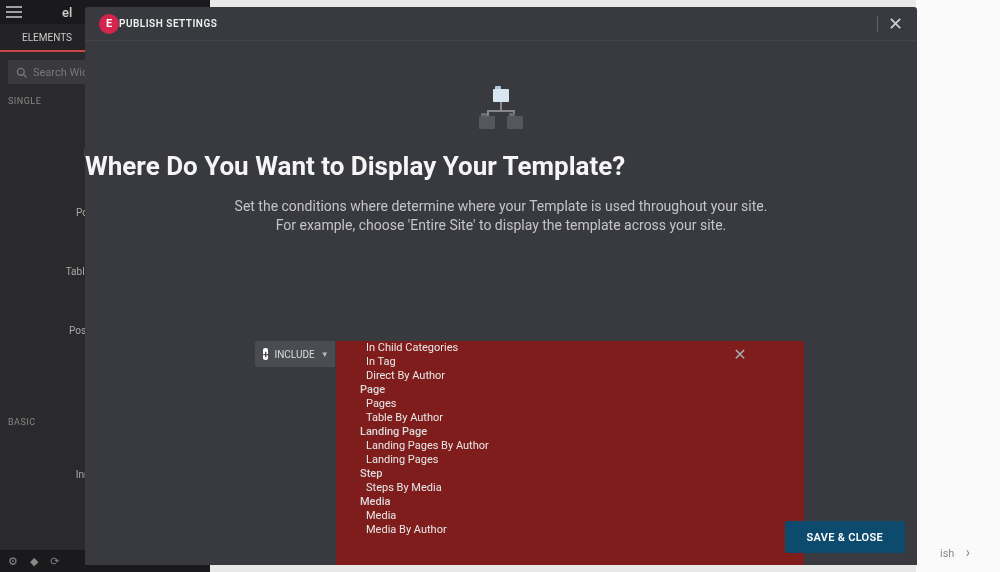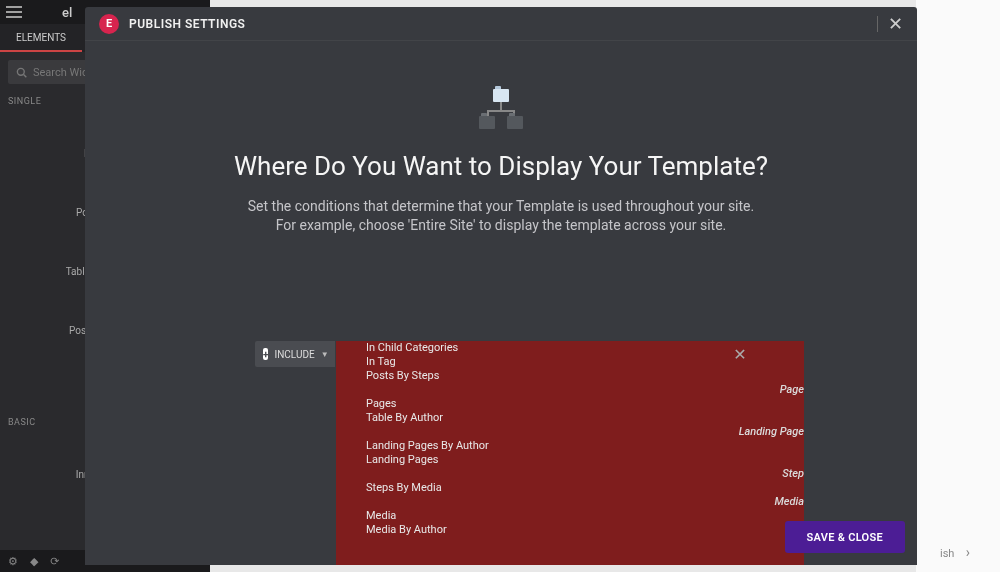--- a/index.html
+++ b/index.html
@@ -5,71 +5,71 @@
 * { margin: 0; padding: 0; box-sizing: border-box; font-family: -apple-system, BlinkMacSystemFont, "Segoe UI", Roboto, sans-serif; }
 body { width: 1000px; height: 572px; overflow: hidden; background: #e8e8e8; position: relative; }
 
 
 .editor-panel { position: absolute; top: 0; left: 0; width: 210px; height: 572px; background: #2a2a2d; color: #a0a0a0; font-size: 11px; }
 .editor-topbar { height: 24px; background: #1a1a1c; display: flex; align-items: center; padding: 0 6px; }
 .hamburger-icon { width: 16px; height: 12px; display: flex; flex-direction: column; justify-content: space-between; cursor: pointer; }
 .hamburger-icon span { height: 2px; background: #a0a0a0; display: block; }
 .editor-partial-title { margin-left: 40px; color: #ccc; font-size: 13px; font-weight: 500; }
 .editor-tabs { height: 28px; background: #232326; display: flex; }
-.editor-tab { padding: 0 16px; line-height: 28px; font-size: 10px; color: #ccc; border-bottom: 2px solid #c44; }
+.editor-tab { padding: 0 22px; line-height: 28px; font-size: 10px; color: #ccc; border-bottom: 2px solid #c44; }
 .editor-search { margin: 8px 8px 0; height: 24px; background: #3a3a3d; border-radius: 2px; display: flex; align-items: center; padding: 0 8px; gap: 6px; color: #777; font-size: 11px; }
 .editor-section { padding: 12px 8px 4px; font-size: 9px; letter-spacing: 0.5px; color: #888; }
 .editor-widgets { display: grid; grid-template-columns: 1fr 1fr; gap: 0; }
 .editor-widget { display: flex; flex-direction: column; align-items: center; padding: 10px 4px; gap: 6px; }
 .editor-widget-icon { width: 26px; height: 22px; border: 1px solid #777; border-radius: 2px; display: flex; align-items: center; justify-content: center; font-size: 10px; color: #888; }
 .editor-widget-label { font-size: 10px; color: #aaa; text-align: center; }
 .editor-bottombar { position: absolute; bottom: 0; left: 0; width: 210px; height: 22px; background: #1a1a1c; display: flex; align-items: center; gap: 12px; padding: 0 8px; }
 .editor-bottombar span { color: #888; font-size: 11px; }
 
 
 .right-bg { position: absolute; right: 0; top: 0; width: 84px; height: 572px; background: #fafafa; }
 .right-chevron { position: absolute; right: 30px; bottom: 12px; color: #888; font-size: 14px; }
 
 
 .modal { position: absolute; left: 85px; top: 7px; width: 832px; height: 558px; background: #383a3f; border-radius: 3px; display: flex; flex-direction: column; color: #e0e0e0; }
 .modal-header { height: 34px; display: flex; align-items: center; padding: 0 14px; border-bottom: 1px solid rgba(255,255,255,0.05); }
 .brand-icon { width: 20px; height: 20px; background: #d7244e; border-radius: 50%; color: #fff; display: flex; align-items: center; justify-content: center; font-size: 11px; font-weight: bold; }
-.modal-title { margin-left: 10px; font-size: 12px; letter-spacing: 0.5px; font-weight: 600; color: #f0f0f0; }
+.modal-title { font-size: 10px; letter-spacing: 0.5px; font-weight: 600; color: #f0f0f0; }
 .modal-close { margin-left: auto; display: flex; align-items: center; gap: 10px; }
 .modal-close-divider { width: 1px; height: 16px; background: #666; }
 .close-x { color: #ccc; font-size: 18px; line-height: 1; cursor: pointer; }
 
 .modal-body { flex: 1; background: #383a3f; position: relative; overflow: hidden; }
 .illustration { margin: 48px auto 0; width: 44px; height: 40px; position: relative; }
 .illu-top { width: 16px; height: 13px; background: #d8e6f2; position: absolute; top: 0; left: 14px; border-radius: 1px; }
 .illu-top::before { content: ""; position: absolute; top: -3px; left: 2px; width: 6px; height: 3px; background: #b5c9dc; border-radius: 1px 1px 0 0; }
 .illu-stem { width: 2px; height: 10px; background: #888; position: absolute; top: 13px; left: 21px; }
 .illu-branch { width: 28px; height: 2px; background: #888; position: absolute; top: 21px; left: 8px; }
 .illu-branch::before, .illu-branch::after { content: ""; position: absolute; width: 2px; height: 6px; background: #888; top: 0; }
 .illu-branch::before { left: 0; } .illu-branch::after { right: 0; }
 .illu-bottom-left, .illu-bottom-right { width: 16px; height: 13px; background: #54585d; position: absolute; bottom: 0; border-radius: 1px; }
 .illu-bottom-left { left: 0; } .illu-bottom-right { right: 0; }
 .illu-bottom-left::before, .illu-bottom-right::before { content: ""; position: absolute; top: -3px; left: 2px; width: 6px; height: 3px; background: #6a6e73; border-radius: 1px 1px 0 0; }
 
-.modal-heading { text-align: center; font-size: 26px; font-weight: 400; color: #f5f5f5; margin-top: 22px; }
+.modal-heading { font-size: 26px; font-weight: 700; color: #f5f5f5; margin-top: 22px; }
 .modal-subtext { text-align: center; font-size: 14px; color: #c5c5c9; margin-top: 16px; line-height: 1.35; }
 
 .condition-row { position: absolute; top: 300px; left: 170px; width: 490px; display: flex; align-items: flex-start; }
 .include-select { width: 80px; height: 26px; background: #4a4c51; display: flex; align-items: center; padding: 0 8px; gap: 6px; font-size: 10px; color: #ddd; border-radius: 2px 0 0 2px; cursor: pointer; }
 .include-plus { width: 12px; height: 12px; background: #fff; color: #4a4c51; border-radius: 2px; display: flex; align-items: center; justify-content: center; font-size: 10px; font-weight: bold; }
 .include-chevron { margin-left: auto; font-size: 8px; color: #bbb; }
 
 .dropdown-panel { position: absolute; left: 251px; top: 300px; width: 468px; background: #7f1d1d; font-size: 11px; color: #e8e8e8; max-height: 250px; overflow: hidden; }
 .dropdown-item { padding: 1px 0 1px 30px; line-height: 12px; cursor: pointer; white-space: nowrap; }
-.dropdown-group { padding: 1px 0 1px 6px; font-style: italic; font-weight: 500; color: #dadada; line-height: 12px; text-align: right; }
+.dropdown-group { padding: 1px 0 1px 24px; font-weight: 500; color: #dadada; line-height: 12px; }
 .dropdown-root { padding: 1px 0 1px 14px; line-height: 12px; cursor: pointer; margin-top: 32px; }
 
 .condition-close { position: absolute; left: 646px; top: 304px; width: 18px; height: 18px; color: #aaa; font-size: 16px; display: flex; align-items: center; justify-content: center; cursor: pointer; }
 
-.save-btn { position: absolute; right: 12px; bottom: 12px; height: 32px; padding: 0 22px; background: #4c1d95; color: #fff; font-size: 11px; font-weight: 600; letter-spacing: 0.3px; border-radius: 3px; display: flex; align-items: center; cursor: pointer; border: none; }
+.save-btn { position: absolute; right: 12px; bottom: 12px; height: 32px; padding: 0 22px; background: #0c4a6e; color: #fff; font-size: 11px; font-weight: 600; letter-spacing: 0.3px; border-radius: 3px; display: flex; align-items: center; cursor: pointer; border: none; }
 
 .search-svg { width: 11px; height: 11px; }
 </style>
 </head>
 <body>
 
 <div class="editor-panel">
   <div class="editor-topbar">
     <div class="hamburger-icon">
         <span></span>
@@ -154,36 +154,36 @@
   <div class="modal-body">
     <div class="illustration">
       <div class="illu-top"></div>
         <div class="illu-stem"></div>
         <div class="illu-branch"></div>
       <div class="illu-bottom-left"></div>
         <div class="illu-bottom-right"></div>
     </div>
     <h2 class="modal-heading">Where Do You Want to Display Your Template?</h2>
     <p class="modal-subtext">
-      <span>Set the conditions that determine that your Template is used throughout your site.</span><br>
+      <span>Set the conditions where determine where your Template is used throughout your site.</span><br>
       <span>For example, choose 'Entire Site' to display the template across your site.</span>
     </p>
 
     <div class="condition-row">
       <div class="include-select">
         <div class="include-plus">+</div>
         <span>INCLUDE</span>
         <span class="include-chevron">▼</span>
       </div>
     </div>
 
     <div class="dropdown-panel" id="dropdown">
         <div class="dropdown-item">In Child Categories</div>
         <div class="dropdown-item">In Tag</div>
-        <div class="dropdown-item">Posts By Steps</div>
+        <div class="dropdown-item">Direct By Author</div>
         <div class="dropdown-group">Page</div>
         <div class="dropdown-item">Pages</div>
         <div class="dropdown-item">Table By Author</div>
         <div class="dropdown-group">Landing Page</div>
         <div class="dropdown-item">Landing Pages By Author</div>
         <div class="dropdown-item">Landing Pages</div>
         <div class="dropdown-group">Step</div>
         <div class="dropdown-item">Steps By Media</div>
         <div class="dropdown-group">Media</div>
         <div class="dropdown-item">Media</div>

